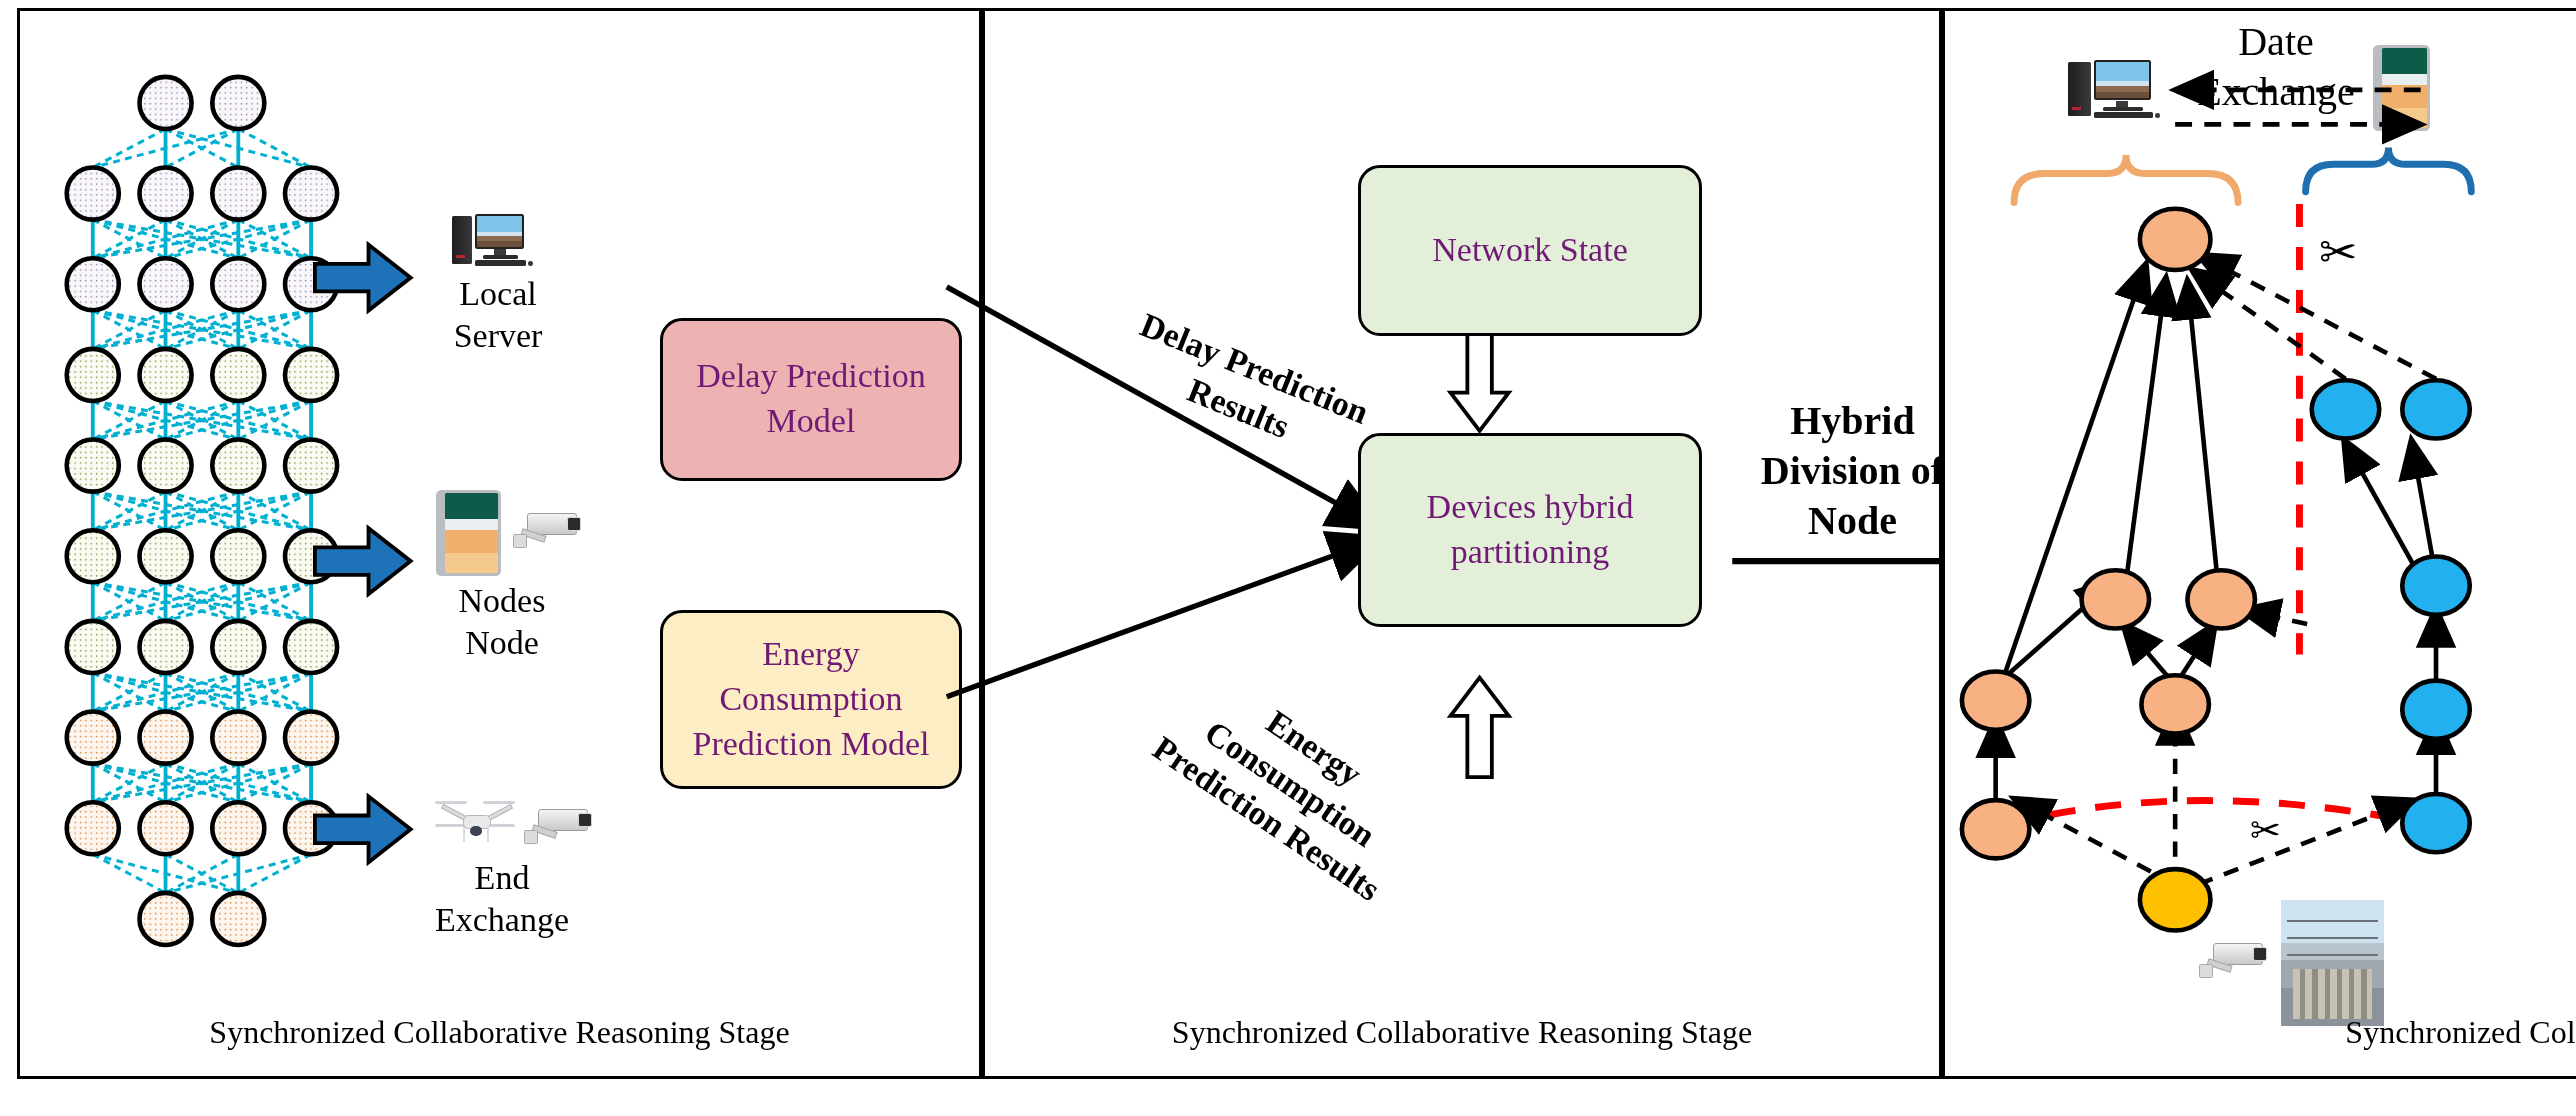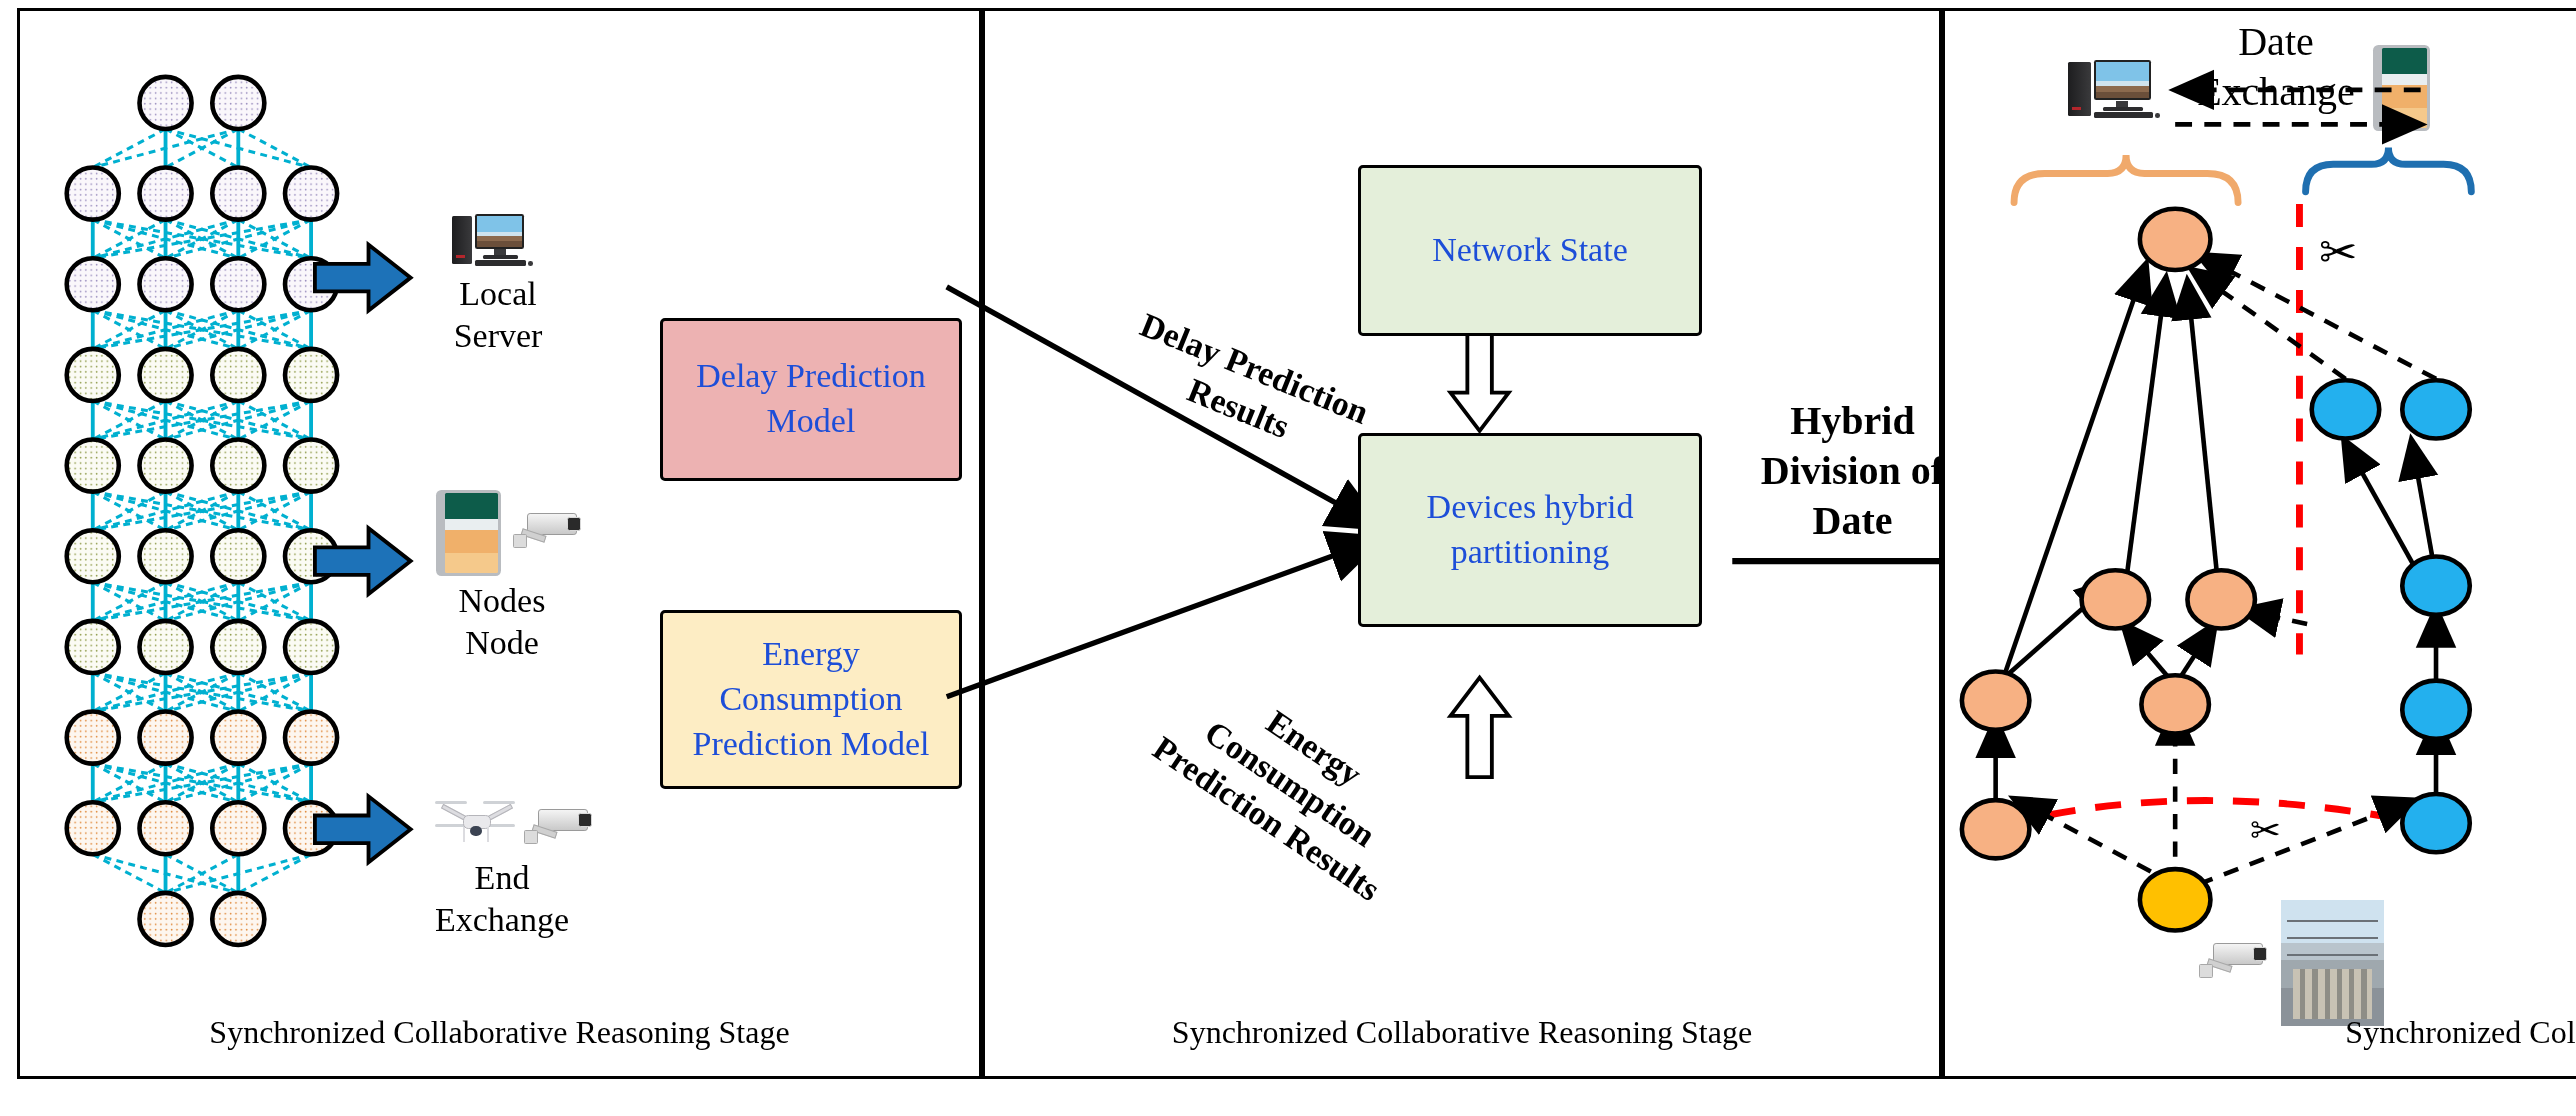--- a/index.html
+++ b/index.html
@@ -14,23 +14,23 @@
   .caption{position:absolute;bottom:20px;left:0;width:100%;text-align:center;
            font-size:32px;line-height:1.42;color:#000;font-family:"Liberation Serif",serif;}
 
   svg.layer{position:absolute;left:0;top:0;width:100%;height:100%;overflow:visible;pointer-events:none;}
 
   
   .devlabel{position:absolute;text-align:center;font-size:34px;line-height:1.25;color:#000;
             font-family:"Liberation Serif",serif;}
 
   
-  .rbox{position:absolute;box-sizing:border-box;border:3.1px solid #000;border-radius:5px;
+  .rbox{position:absolute;box-sizing:border-box;border:3.1px solid #000;border-radius:22px;
         display:flex;align-items:center;justify-content:center;text-align:center;
-        font-size:34px;line-height:1.32;color:#1d4ed8;font-family:"Liberation Serif",serif;padding:4.6px 10.8px;}
+        font-size:34px;line-height:1.32;color:#701a75;font-family:"Liberation Serif",serif;padding:4.6px 10.8px;}
   .rbox.pink{background:#edb2b2;}
   .rbox.yellow{background:#fdedc4;}
   .rbox.green{background:#e4efda;}
 
   
   .slant{position:absolute;font-size:34px;line-height:1.25;color:#000;font-weight:bold;
          font-family:"Liberation Serif",serif;text-align:center;white-space:nowrap;}
   .plain{position:absolute;font-size:40px;line-height:1.25;color:#000;font-weight:bold;
          font-family:"Liberation Serif",serif;text-align:center;}
 
@@ -370,21 +370,21 @@
 
     <div class="slant" style="left:231px;top:646px;transform:rotate(34deg);transform-origin:left top;">
       <span style="white-space:pre-line;display:block;">Energy
 Consumption
 Prediction Results</span>
     </div>
 
     <div class="plain" style="left:771px;top:385px;width:193px;">
       <span style="white-space:pre-line">Hybrid
 Division of
-Date</span>
+Node</span>
     </div>
 
     <div class="rbox green" style="left:373px;top:154px;width:344px;height:171px;">
       <span style="white-space:pre-line">Network State</span>
     </div>
 
     <div class="rbox green" style="left:373px;top:422px;width:344px;height:194px;">
       <span style="white-space:pre-line">Devices hybrid
 partitioning</span>
     </div>

